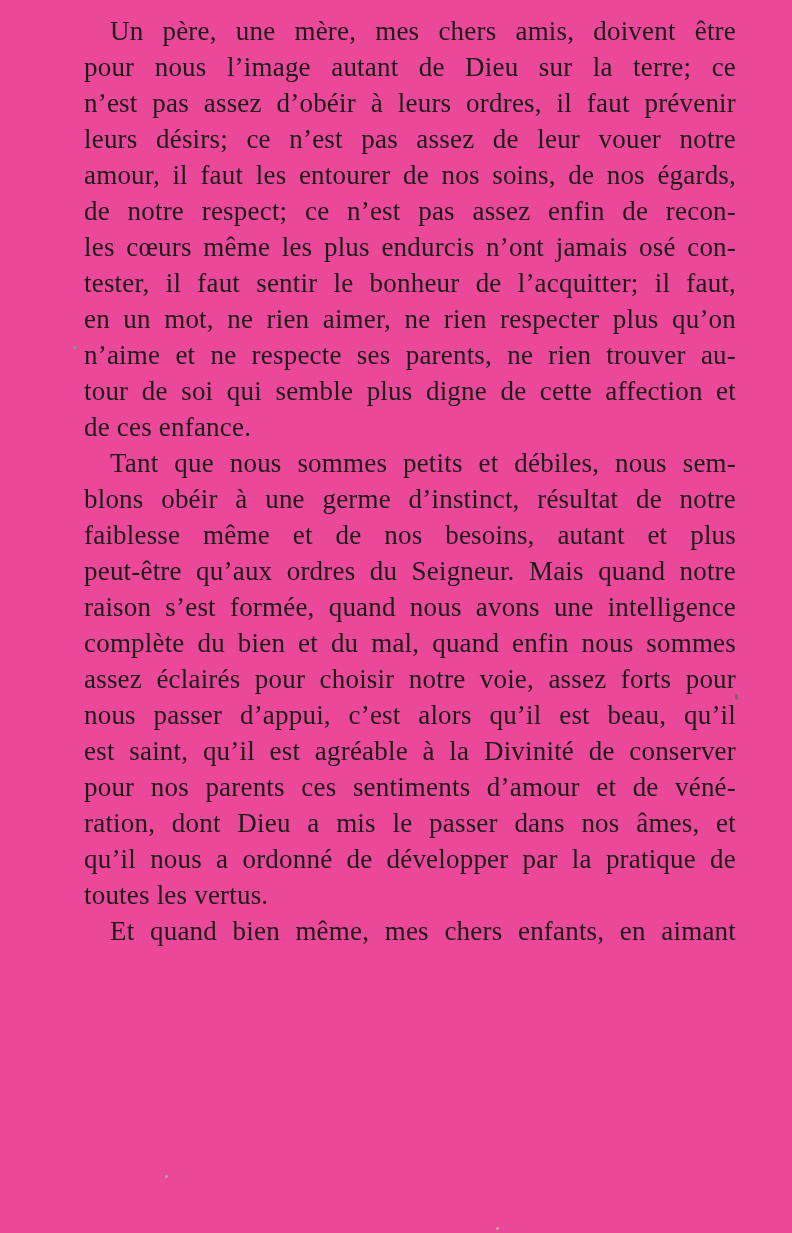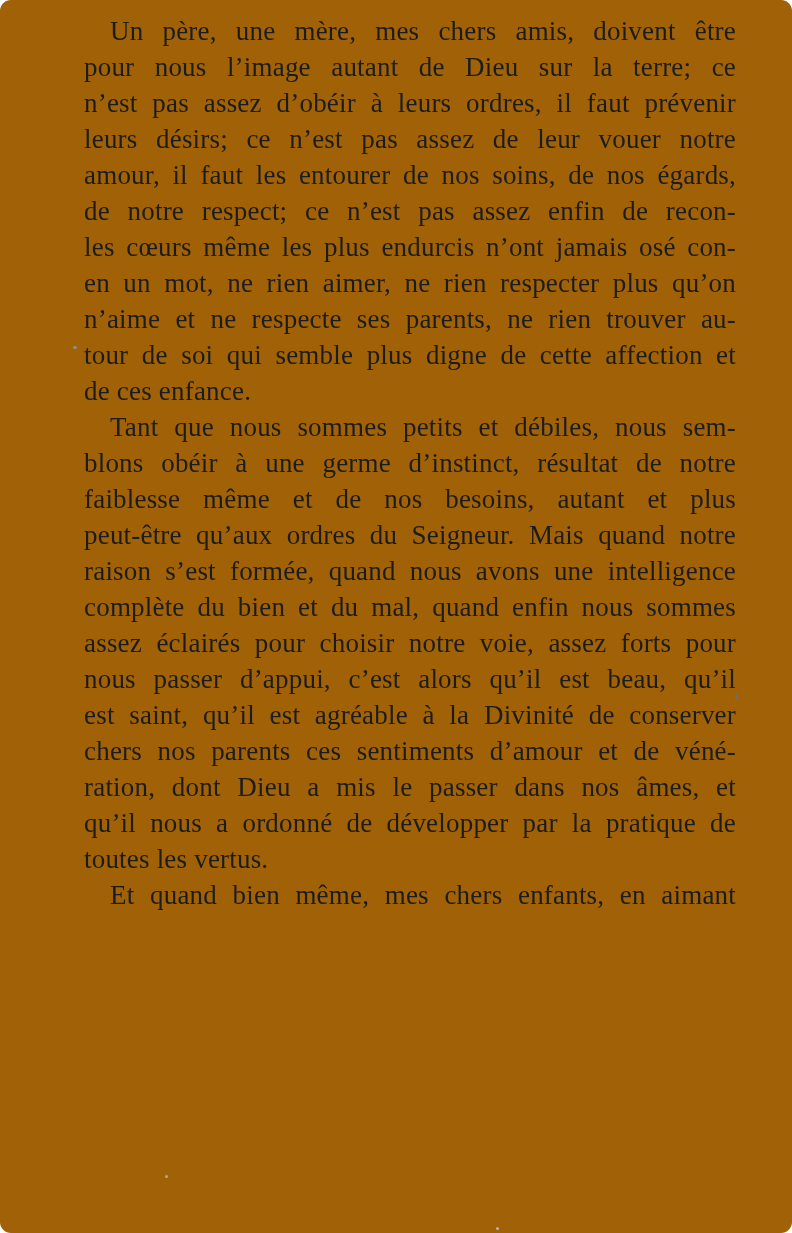--- a/index.html
+++ b/index.html
@@ -46,46 +46,47 @@
     text-align-last: left;
   }
   .speck {
     position: absolute;
     border-radius: 50%;
   }
 </style>
 </head>
 <body>
 
-<div class="page" style="background: #a16207; border-radius: 11px;">
+<div class="page" style="background: #ec4899;">
   <div class="text-block" style="color: rgb(28, 28, 28);">
       <div class="paragraph">
         <div class="line indent">Un père, une mère, mes chers amis, doivent être</div>
         <div class="line">pour nous l’image autant de Dieu sur la terre; ce</div>
         <div class="line">n’est pas assez d’obéir à leurs ordres, il faut prévenir</div>
         <div class="line">leurs désirs; ce n’est pas assez de leur vouer notre</div>
         <div class="line">amour, il faut les entourer de nos soins, de nos égards,</div>
         <div class="line">de notre respect; ce n’est pas assez enfin de recon-</div>
         <div class="line">les cœurs même les plus endurcis n’ont jamais osé con-</div>
+        <div class="line">tester, il faut sentir le bonheur de l’acquitter; il faut,</div>
         <div class="line">en un mot, ne rien aimer, ne rien respecter plus qu’on</div>
         <div class="line">n’aime et ne respecte ses parents, ne rien trouver au-</div>
         <div class="line">tour de soi qui semble plus digne de cette affection et</div>
         <div class="line end">de ces enfance.</div>
       </div>
       <div class="paragraph">
         <div class="line indent">Tant que nous sommes petits et débiles, nous sem-</div>
         <div class="line">blons obéir à une germe d’instinct, résultat de notre</div>
         <div class="line">faiblesse même et de nos besoins, autant et plus</div>
         <div class="line">peut-être qu’aux ordres du Seigneur. Mais quand notre</div>
         <div class="line">raison s’est formée, quand nous avons une intelligence</div>
         <div class="line">complète du bien et du mal, quand enfin nous sommes</div>
         <div class="line">assez éclairés pour choisir notre voie, assez forts pour</div>
         <div class="line">nous passer d’appui, c’est alors qu’il est beau, qu’il</div>
         <div class="line">est saint, qu’il est agréable à la Divinité de conserver</div>
-        <div class="line">chers nos parents ces sentiments d’amour et de véné-</div>
+        <div class="line">pour nos parents ces sentiments d’amour et de véné-</div>
         <div class="line">ration, dont Dieu a mis le passer dans nos âmes, et</div>
         <div class="line">qu’il nous a ordonné de développer par la pratique de</div>
         <div class="line end">toutes les vertus.</div>
       </div>
       <div class="paragraph">
         <div class="line indent">Et quand bien même, mes chers enfants, en aimant</div>
       </div>
     </div>
 <div class="speck" style="left: 73px; top: 346px; width: 4px; height: 3px; background: rgb(143, 143, 143);"></div>
     <div class="speck" style="left: 735px; top: 694px; width: 3px; height: 6px; background: rgb(110, 110, 110);"></div>

